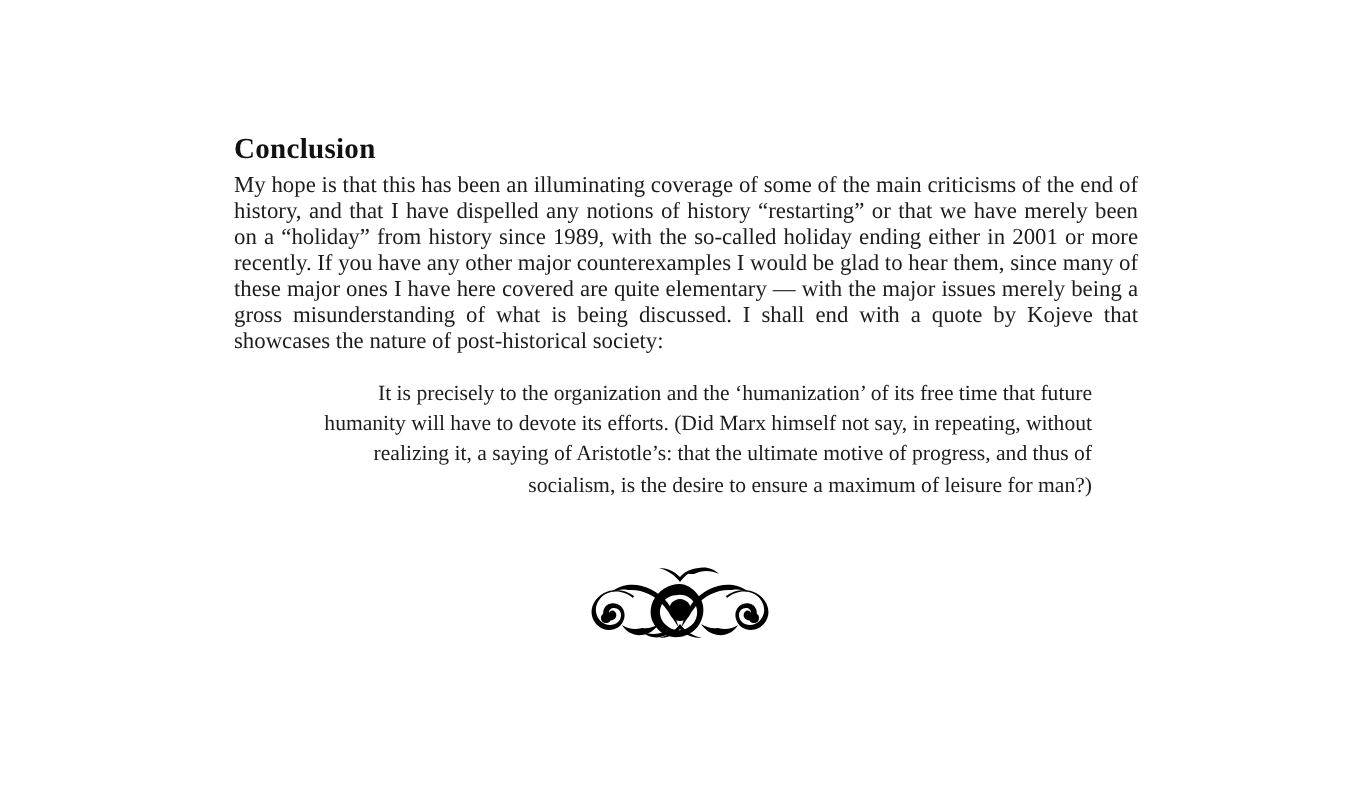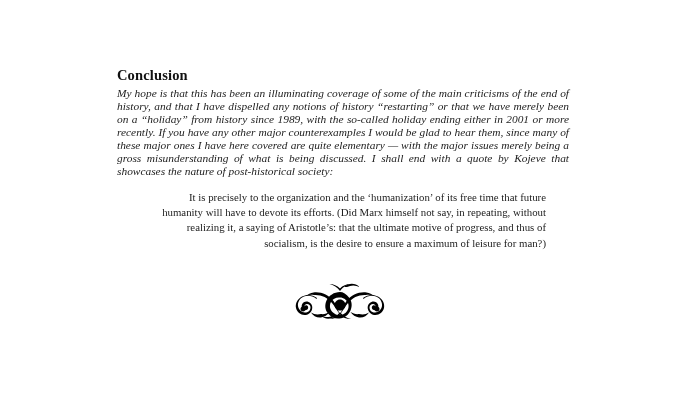--- a/index.html
+++ b/index.html
@@ -29,21 +29,20 @@
     font-size: 14.5px;
     font-weight: bold;
     letter-spacing: 0.15px;
     color: #111111;
   }
   .body-block {
     position: absolute;
     left: 117px;
     top: 87px;
     width: 452px;
-    font-style: italic;
   }
   .body-paragraph {
     margin: 0;
     font-size: 11.4px;
     line-height: 13.05px;
     text-align: justify;
     text-justify: inter-word;
     color: #1c1c1c;
     hyphens: none;
   }

